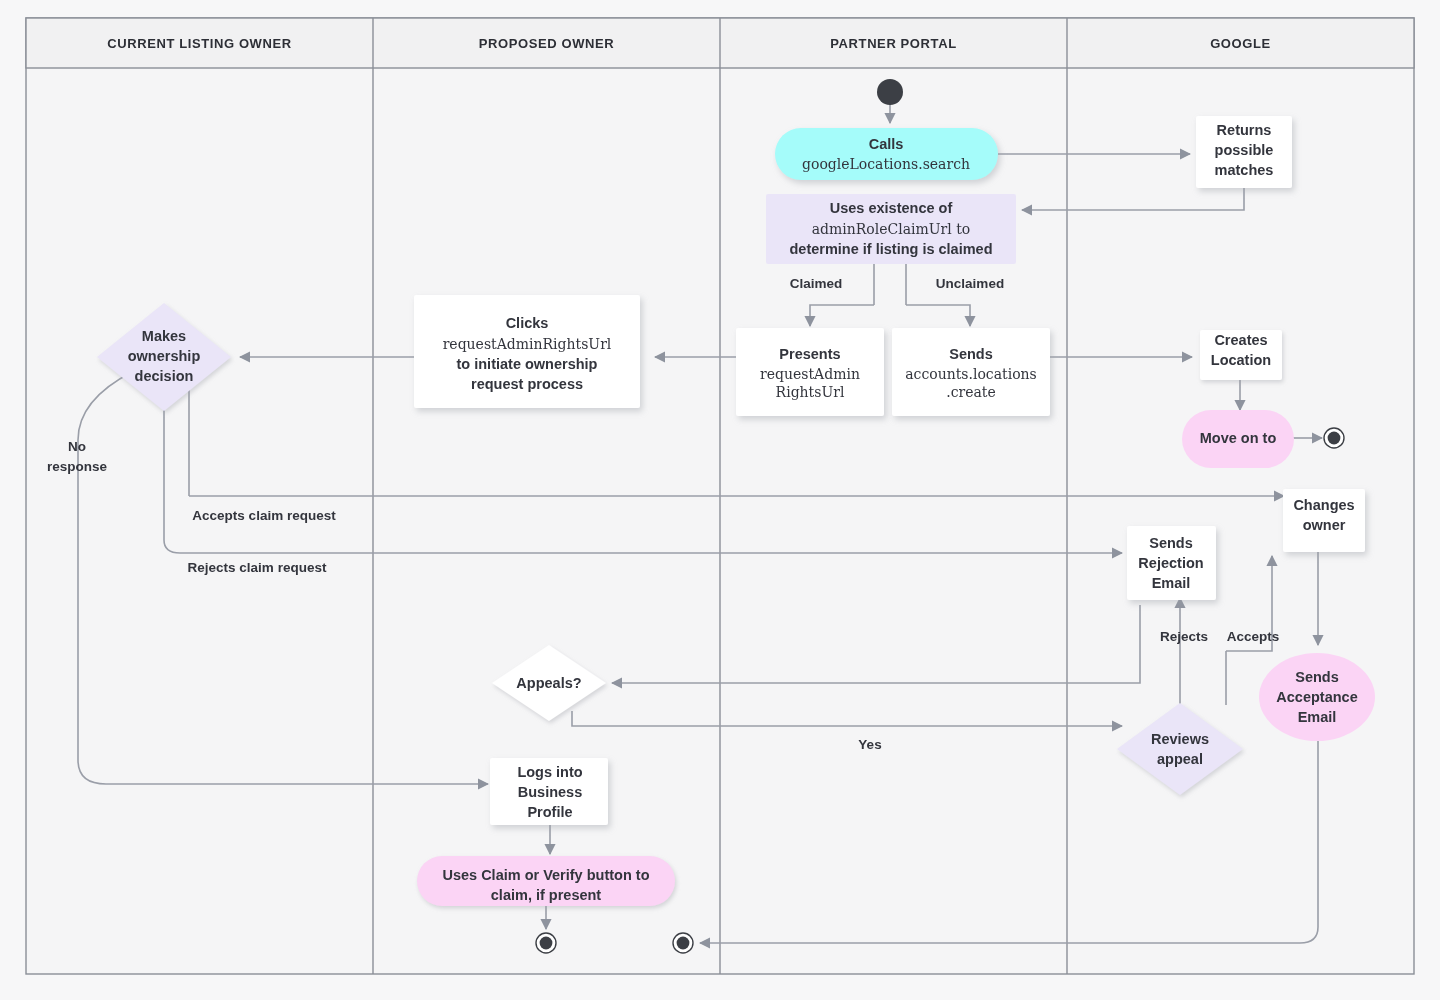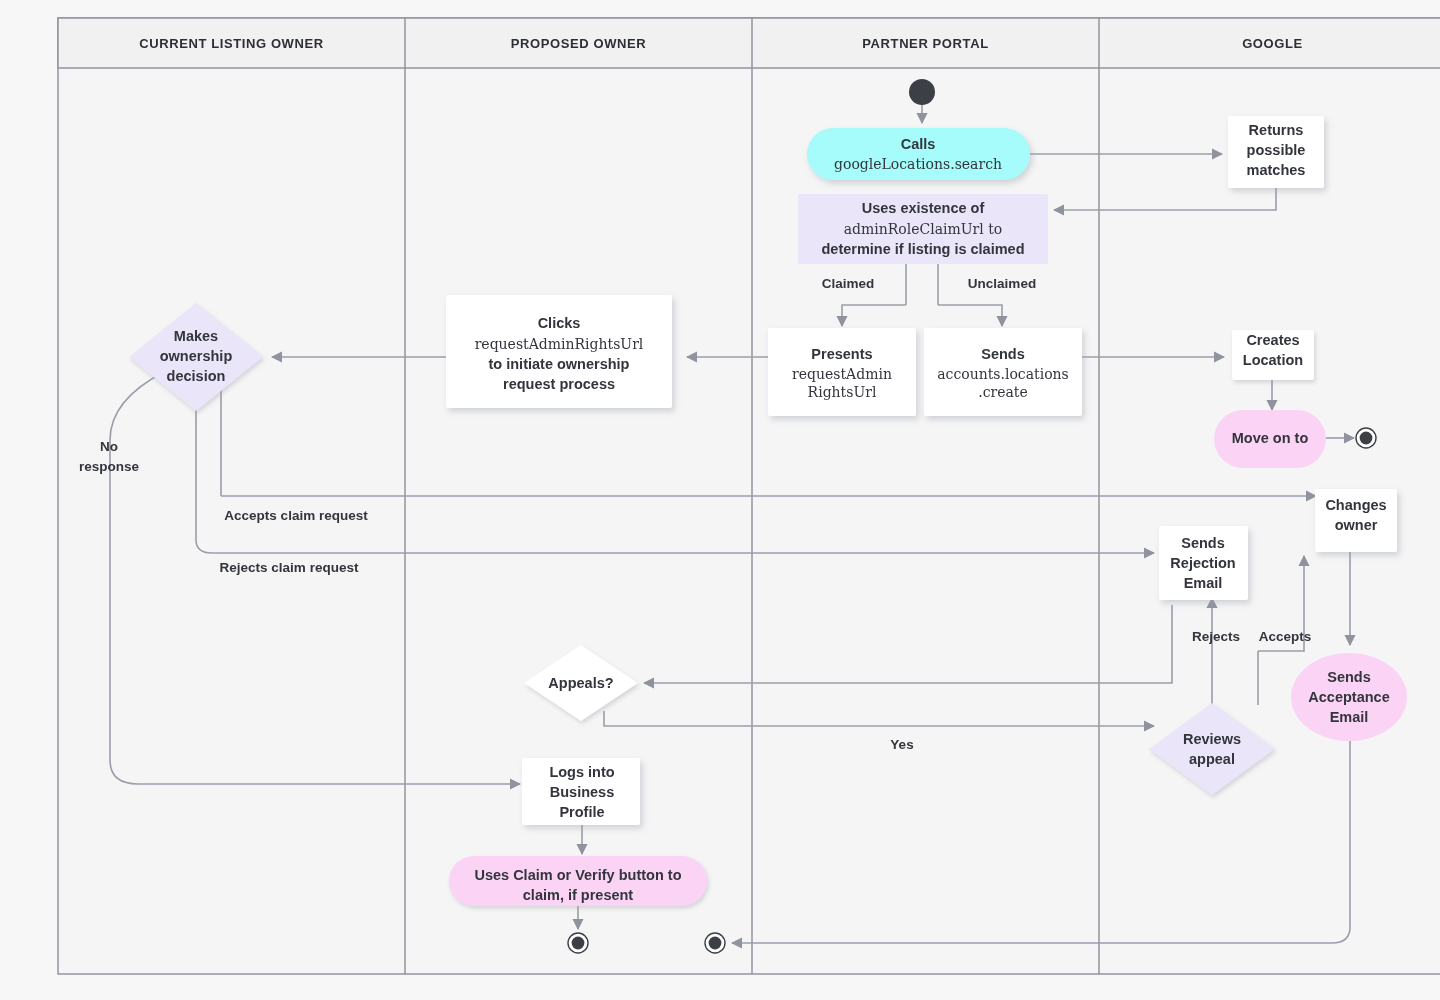--- a/index.html
+++ b/index.html
@@ -2,21 +2,21 @@
 <html><head>
 <meta charset="utf-8">
 <style>
   html,body{margin:0;padding:0;}
   body{
     width:1440px;height:1000px;
     background:#f7f7f8;
     font-family:"Liberation Sans", sans-serif;
     overflow:hidden;
   }
-  #stage{position:relative;width:1156px;height:1000px;margin-left:32px;}
+  #stage{position:relative;width:1156px;height:1000px;}
   svg#diagram{position:absolute;left:0;top:0;width:1440px;height:1000px;}
 
   .lane-title{
     font-size:13px;font-weight:700;letter-spacing:.6px;
     fill:#2d2f36;text-anchor:middle;dominant-baseline:middle;
   }
   .node-label{
     fill:#33353d;text-anchor:middle;
   }
   .nl-bold{font-weight:700;font-size:14.5px;}

